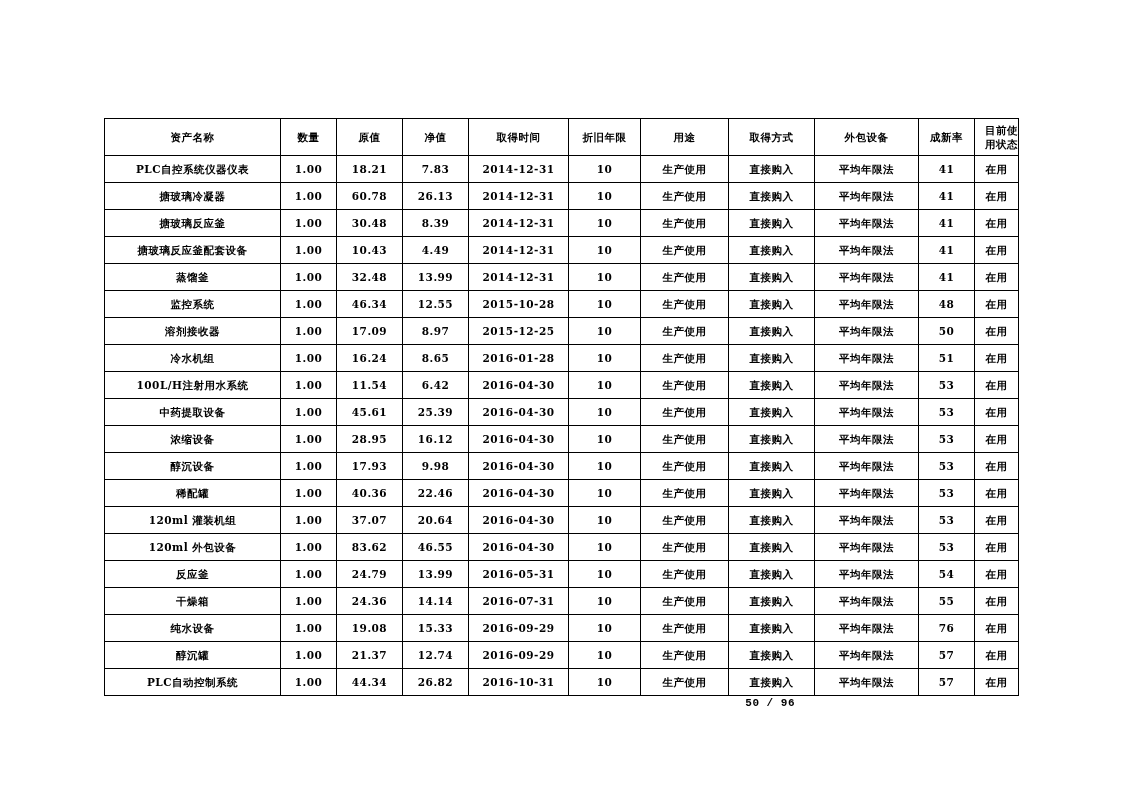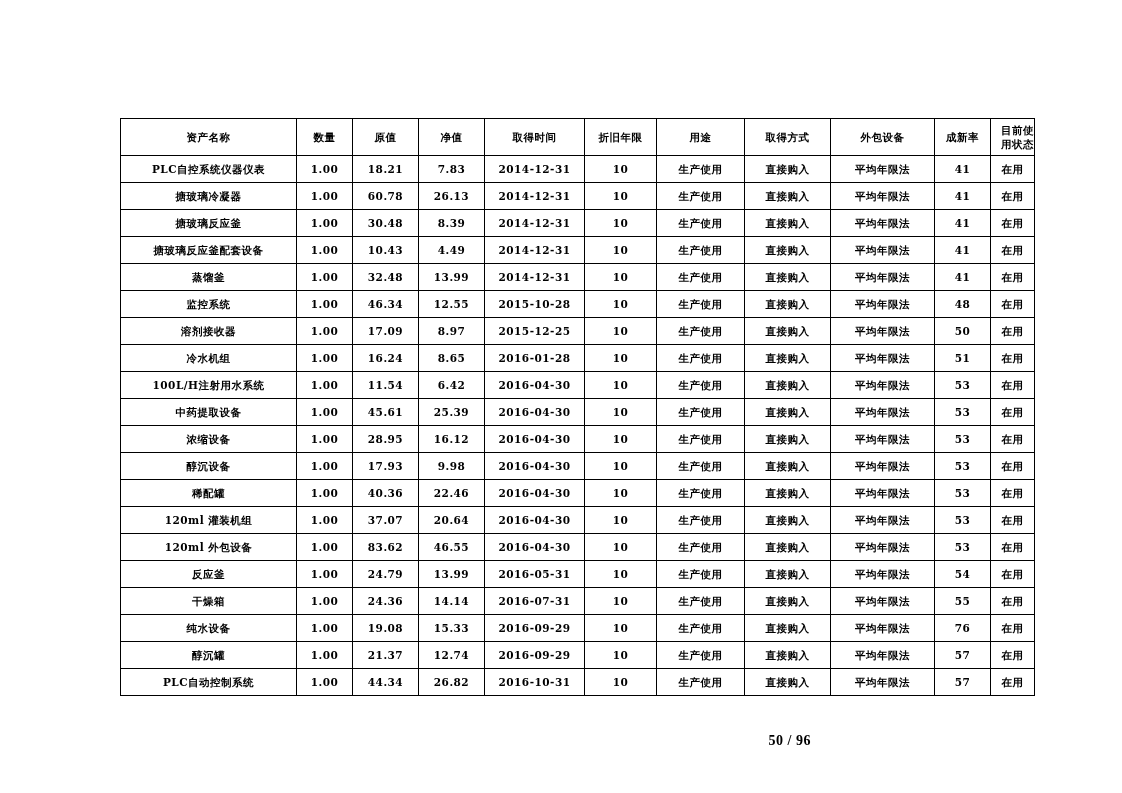--- a/index.html
+++ b/index.html
@@ -10,21 +10,21 @@
   body {
     width: 1122px;
     height: 793px;
     font-family: "DejaVu Sans", sans-serif;
     color: #000000;
     position: relative;
     overflow: hidden;
   }
   .page {
     position: absolute;
-    left: 16px;
+    left: 0;
     top: 0;
     width: 899px;
     height: 793px;
     background: #ffffff;
   }
   .asset-table-wrap {
     position: absolute;
     left: 104px;
     top: 118px;
     width: 914px;
@@ -76,26 +76,25 @@
     letter-spacing: 0.3px;
   }
   td.num-cell {
     font-family: "DejaVu Serif", serif;
     letter-spacing: 1px;
   }
   .page-number {
     position: absolute;
     right: 104px;
     top: 697px;
-    font-size: 14px;
-    font-family: Liberation Serif, serif;
+    font-size: 11px;
+    font-family: Liberation Mono, monospace;
     font-weight: bold;
     color: #000000;
     letter-spacing: 0.5px;
-    margin-top: 36px;
   }
 </style>
 </head>
 <body>
 
 <div class="page">
 
   <div class="asset-table-wrap">
     <table class="asset-table">
       <colgroup>

